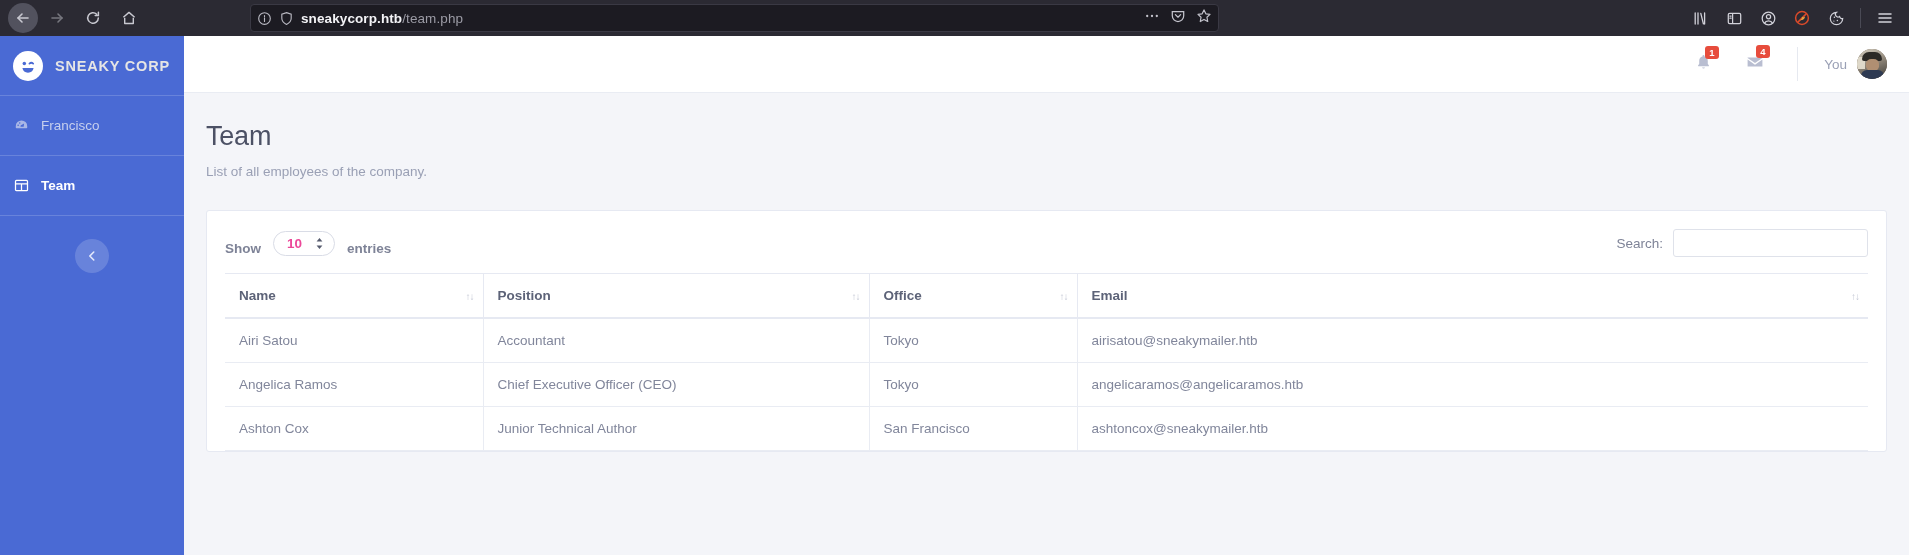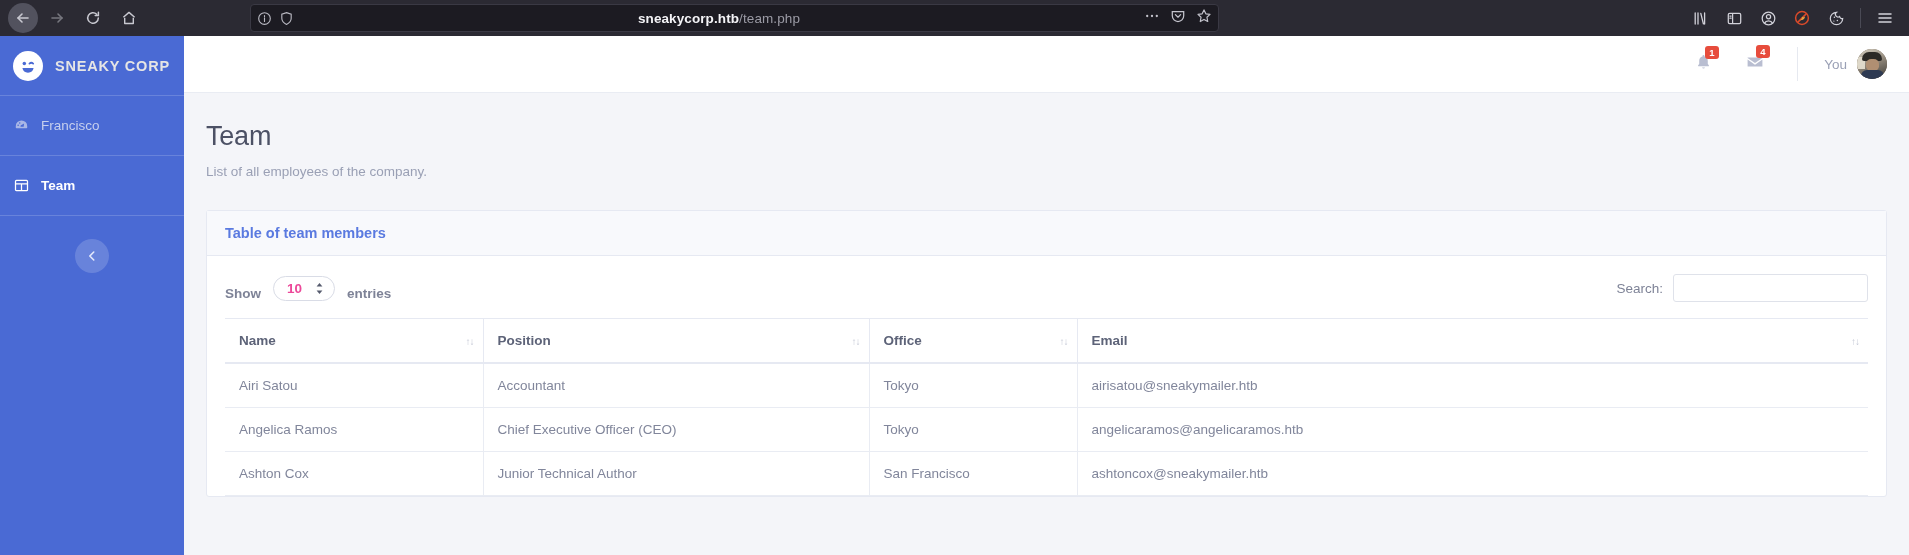--- a/index.html
+++ b/index.html
@@ -39,21 +39,20 @@
     padding: 0 6px;
     gap: 7px;
   }
   .urlbar .u-ic { color: #b9b9c2; display: flex; align-items: center; }
   .url-text {
     flex: 1;
     font-size: 13.5px;
     color: #9b9ba5;
     white-space: nowrap; overflow: hidden;
     letter-spacing: .1px;
-    text-align: center;
   }
   .url-text b { color: #f3f3f6; font-weight: 600; }
   .urlbar .u-right { display: flex; align-items: center; gap: 10px; color: #c3c3cc; }
 
   .tool-icons {
     position: absolute; right: 8px; top: 0; height: 36px;
     display: flex; align-items: center; gap: 2px;
   }
   .tool-icons .t-ic {
     width: 32px; height: 30px;
@@ -408,23 +407,20 @@
           <span class="av-face"></span>
           <span class="av-body"></span>
       </div>
     </div>
 
     <div class="content">
       <div class="page-title">Team</div>
       <div class="page-sub">List of all employees of the company.</div>
 
       <div class="card">
-        <div class="card-head">
-          <div class="card-title">Table of team members</div>
-        </div>
         <div class="card-body">
 
           <div class="table-ctrls">
             <div class="show-entries">
               <span>Show</span>
               <span class="sel-box">
                 <span>10</span>
                 <span class="sel-arrows">
                   <svg width="9" height="13" viewBox="0 0 9 13" fill="currentColor">
                       <path d="M4.5 1L7.4 4.6H1.6z"></path>

